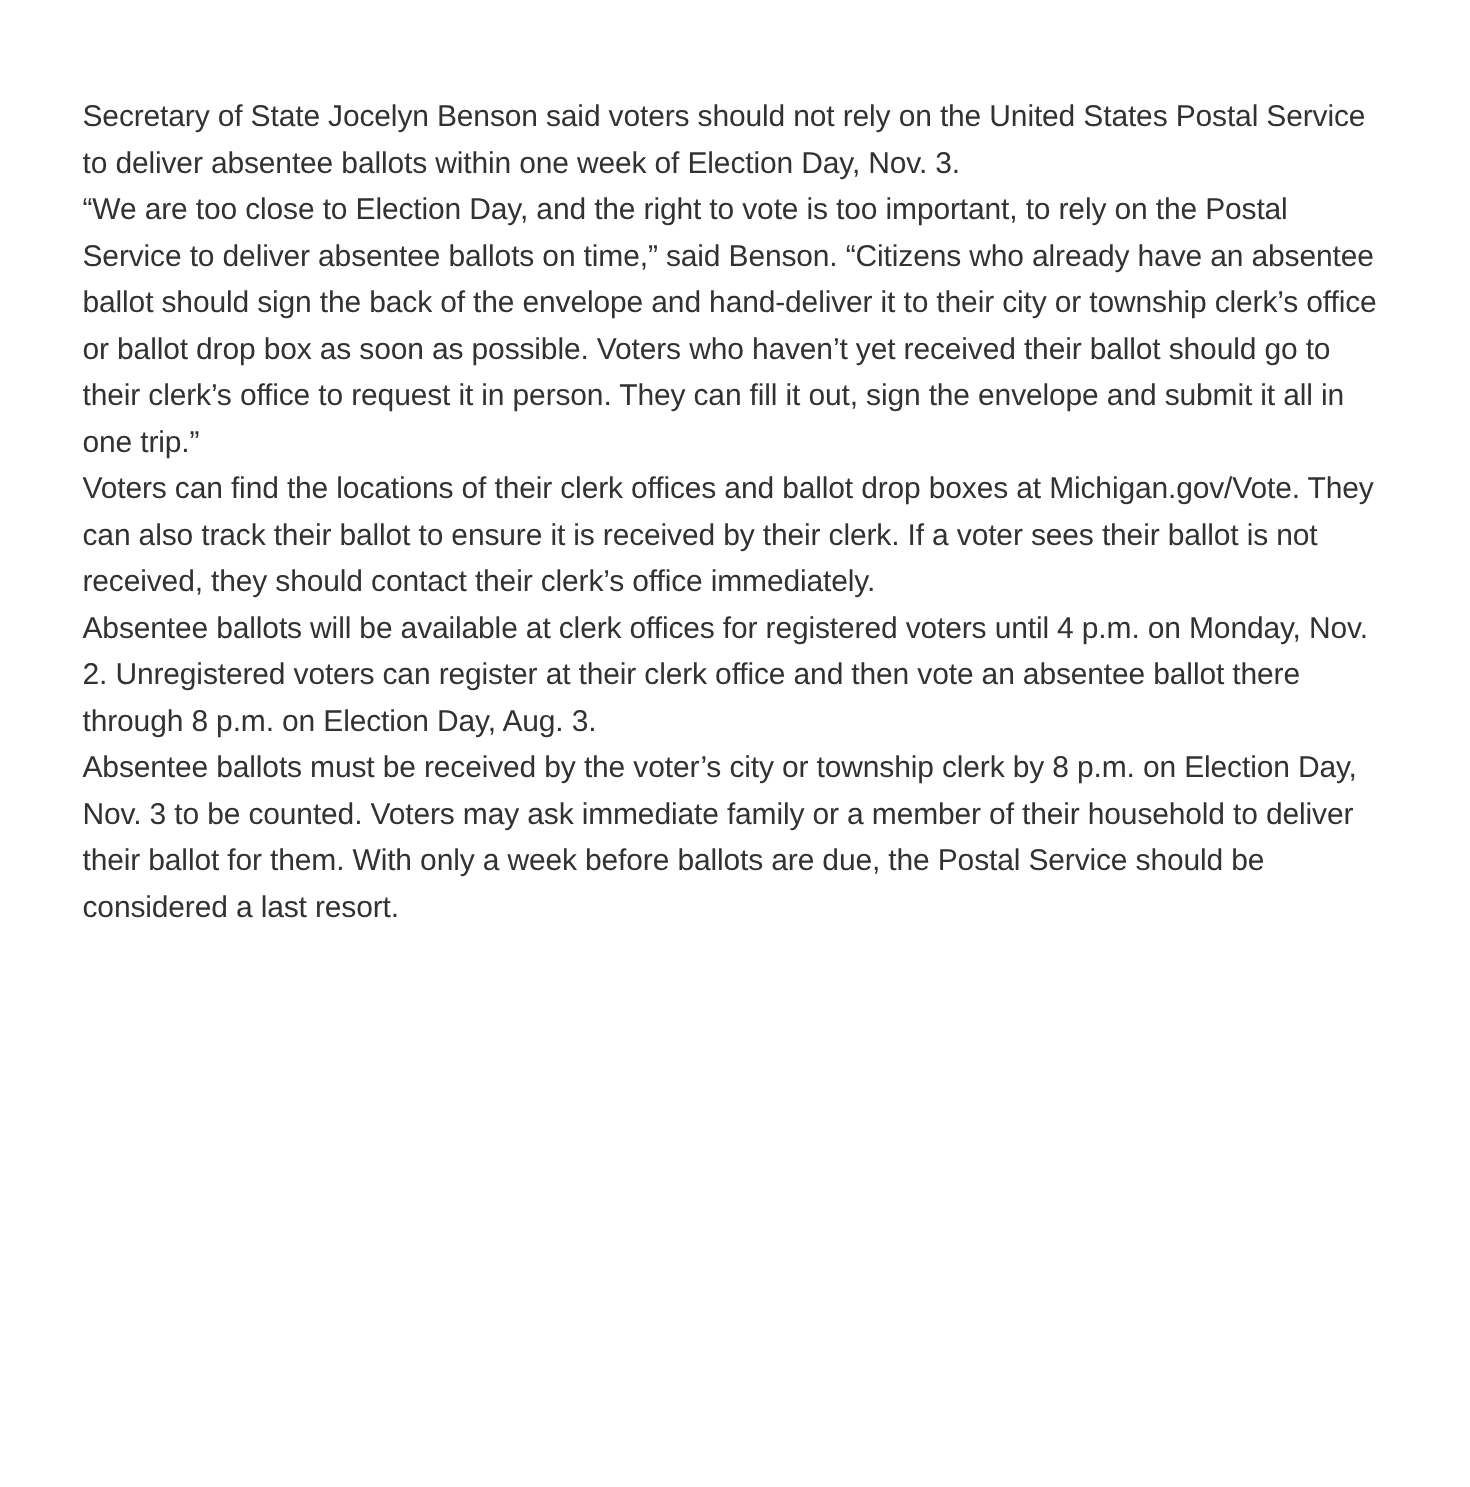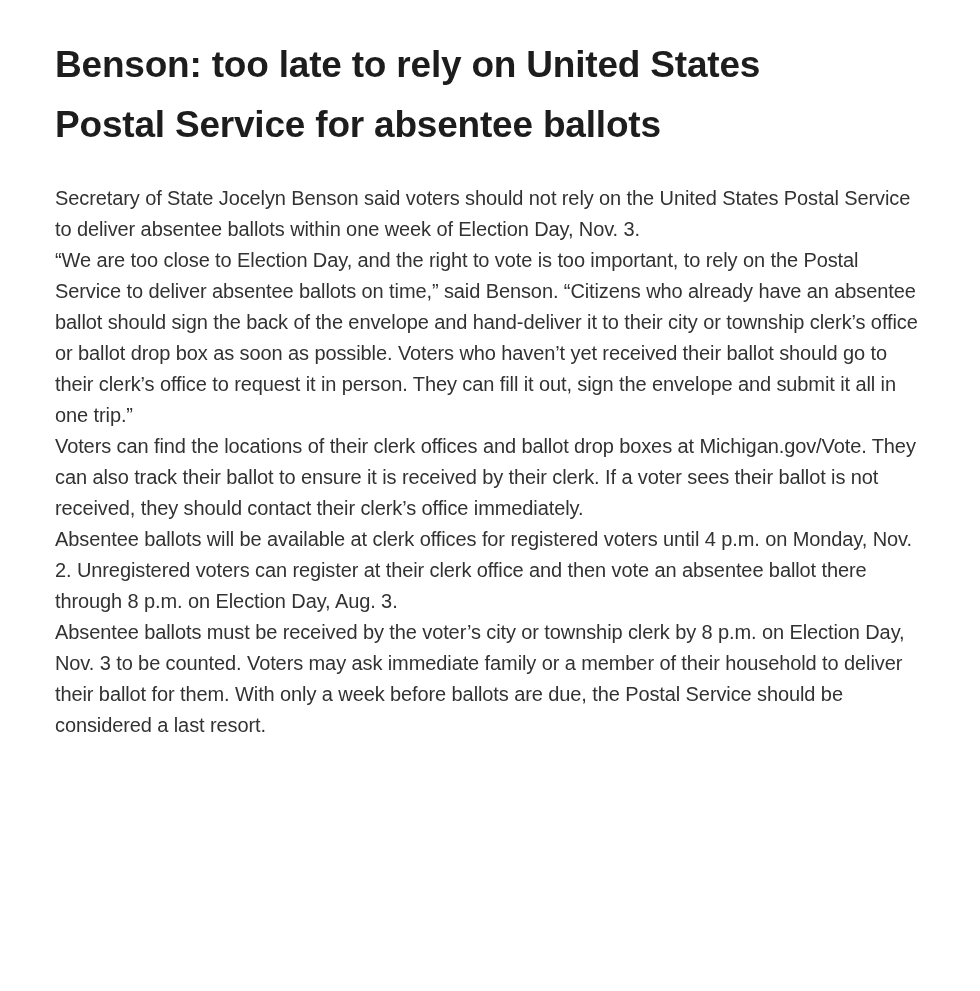--- a/index.html
+++ b/index.html
@@ -55,24 +55,20 @@
     text-decoration-thickness: 1.5px;
     text-underline-offset: 3px;
     cursor: pointer;
   }
 </style>
 </head>
 <body>
 
 <div class="article">
 
-  <h1 class="headline">
-    <span class="hl-line">Benson: too late to rely on United States</span>
-    <span class="hl-line">Postal Service for absentee ballots</span>
-  </h1>
 
 
   <div class="body-copy">
     <p>Secretary of State Jocelyn Benson said voters should not rely on the United States Postal Service to deliver absentee ballots within one week of Election Day, Nov. 3.</p>
     <p>“We are too close to Election Day, and the right to vote is too important, to rely on the Postal Service to deliver absentee ballots on time,” said Benson. “Citizens who already have an absentee ballot should sign the back of the envelope and hand-deliver it to their city or township clerk’s office or ballot drop box as soon as possible. Voters who haven’t yet received their ballot should go to their clerk’s office to request it in person. They can fill it out, sign the envelope and submit it all in one trip.”</p>
     <p>Voters can find the locations of their clerk offices and ballot drop boxes at Michigan.gov/Vote. They can also track their ballot to ensure it is received by their clerk. If a voter sees their ballot is not received, they should contact their clerk’s office immediately.</p>
     <p>Absentee ballots will be available at clerk offices for registered voters until 4 p.m. on Monday, Nov. 2. Unregistered voters can register at their clerk office and then vote an absentee ballot there through 8 p.m. on Election Day, Aug. 3.</p>
     <p>Absentee ballots must be received by the voter’s city or township clerk by 8 p.m. on Election Day, Nov. 3 to be counted. Voters may ask immediate family or a member of their household to deliver their ballot for them. With only a week before ballots are due, the Postal Service should be considered a last resort.</p>
   </div>
 

